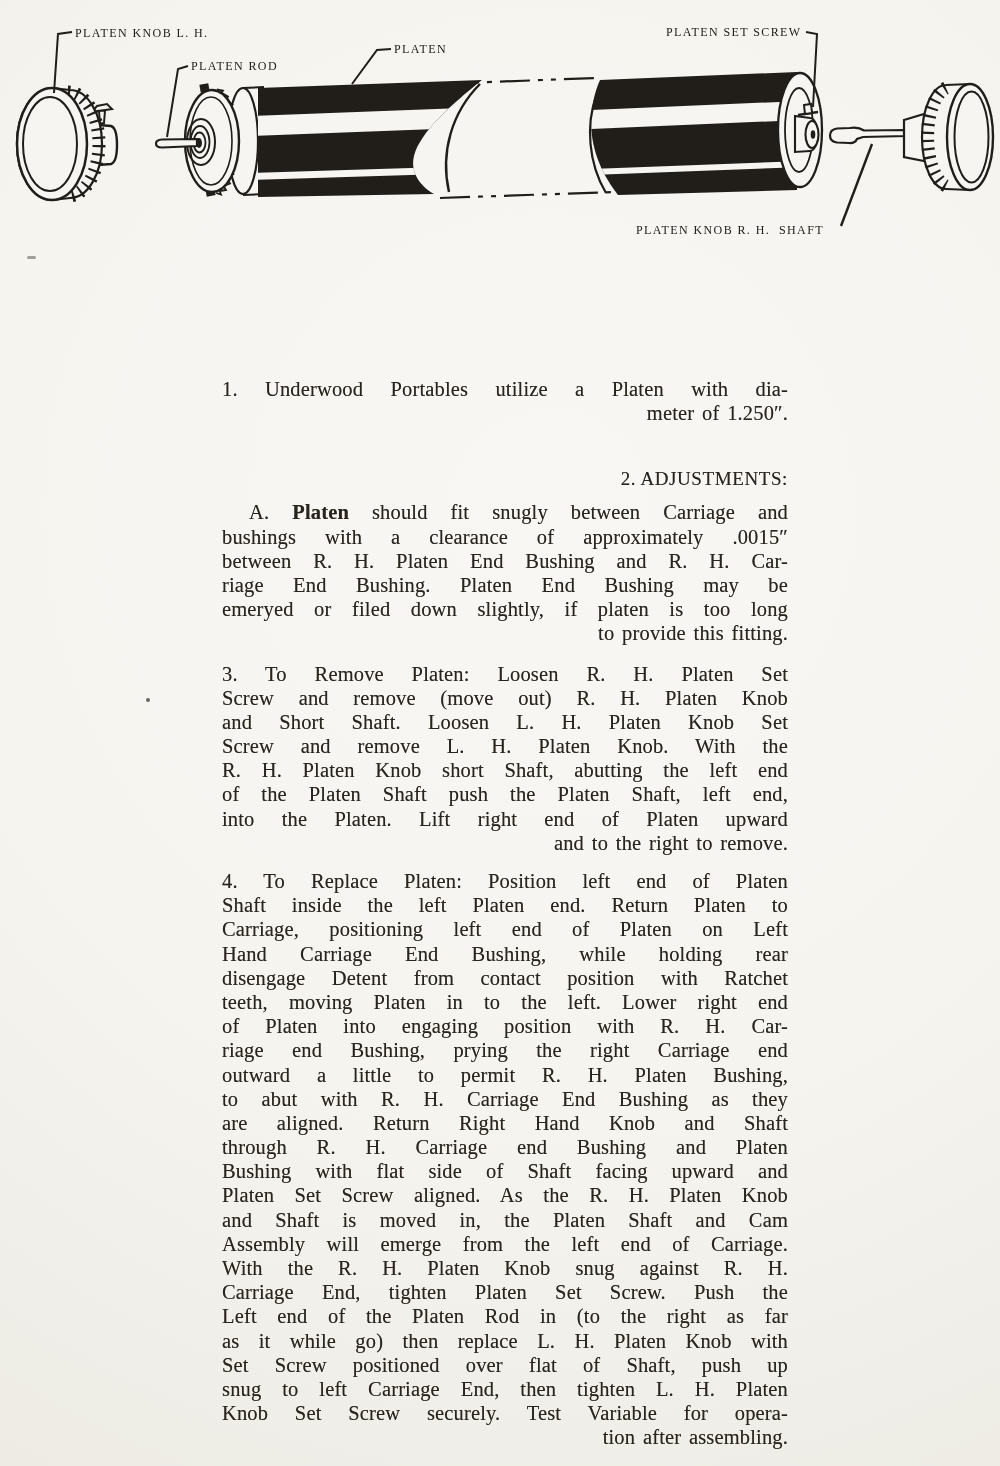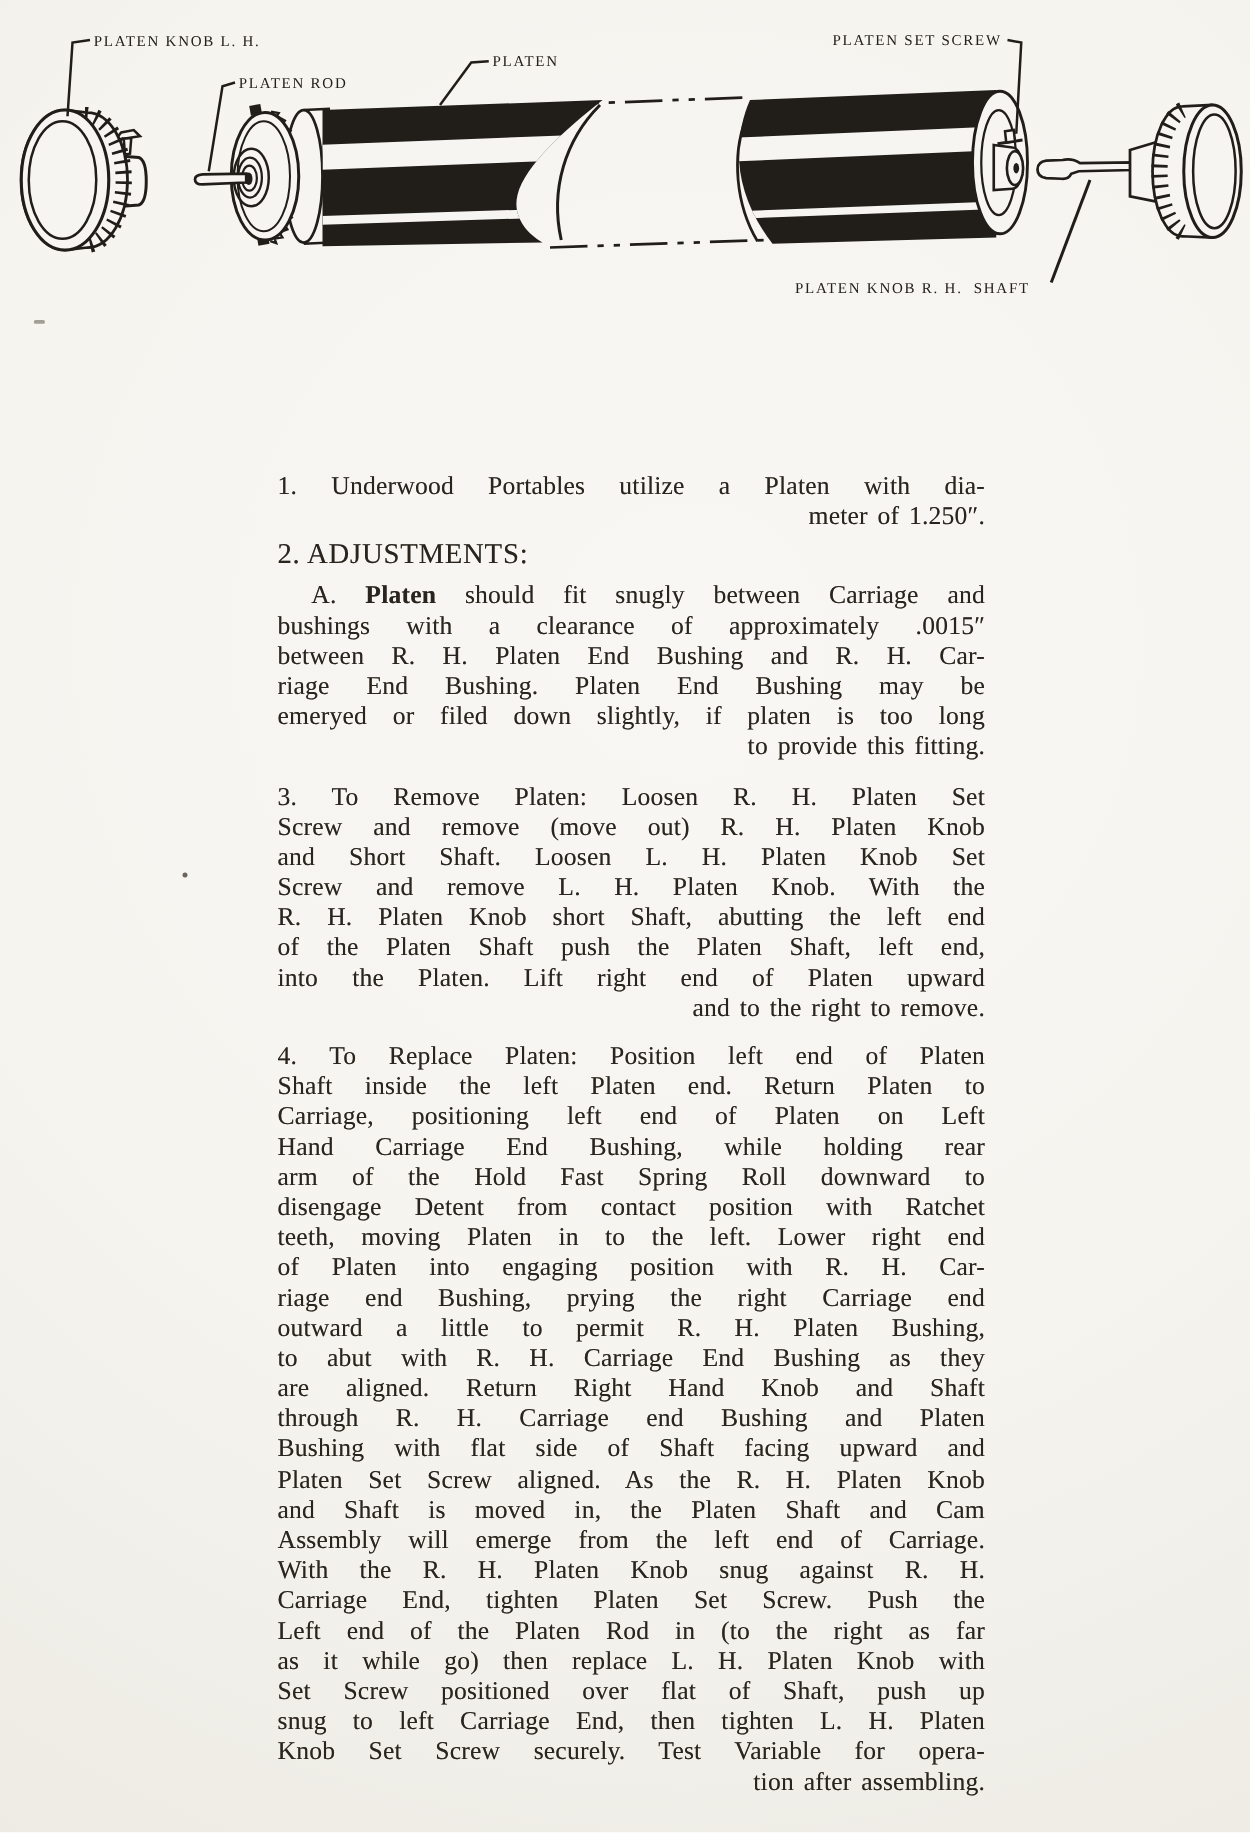--- a/index.html
+++ b/index.html
@@ -44,25 +44,25 @@
     overflow:hidden;
     text-align:justify;
     word-spacing:2.5px;
     letter-spacing:.15px;
     white-space:normal;
   }
   .line.j::after{content:"";display:inline-block;width:100%;}
   .line.last{text-align:right;}
   .line.indent{padding-left:27px;}
   .heading{
-    font-size:23px;
+    font-size:19px;
     height:27px;line-height:27px;
-    margin-top:4px;
+    margin-top:40px;
     letter-spacing:.6px;
-    text-align:left;
+    text-align:right;
   }
   #paraA{margin-top:8px;}
   #para3{margin-top:16px;}
   #para4{margin-top:14px;}
   b{font-weight:700;}
   
   .speck{position:absolute;background:#6b655c;border-radius:50%;}
 </style>
 </head>
 <body>
@@ -196,21 +196,20 @@
       <div class="line j">of the Platen Shaft push the Platen Shaft, left end,</div>
       <div class="line j">into the Platen. Lift right end of Platen upward</div>
       <div class="line last">and to the right to remove.</div>
     </div>
 
     <div id="para4">
       <div class="line j">4. To Replace Platen: Position left end of Platen</div>
       <div class="line j">Shaft inside the left Platen end. Return Platen to</div>
       <div class="line j">Carriage, positioning left end of Platen on Left</div>
       <div class="line j">Hand Carriage End Bushing, while holding rear</div>
-      <div class="line j">arm of the Hold Fast Spring Roll downward to</div>
       <div class="line j">disengage Detent from contact position with Ratchet</div>
       <div class="line j">teeth, moving Platen in to the left. Lower right end</div>
       <div class="line j">of Platen into engaging position with R. H. Car-</div>
       <div class="line j">riage end Bushing, prying the right Carriage end</div>
       <div class="line j">outward a little to permit R. H. Platen Bushing,</div>
       <div class="line j">to abut with R. H. Carriage End Bushing as they</div>
       <div class="line j">are aligned. Return Right Hand Knob and Shaft</div>
       <div class="line j">through R. H. Carriage end Bushing and Platen</div>
       <div class="line j">Bushing with flat side of Shaft facing upward and</div>
       <div class="line j">Platen Set Screw aligned. As the R. H. Platen Knob</div>

